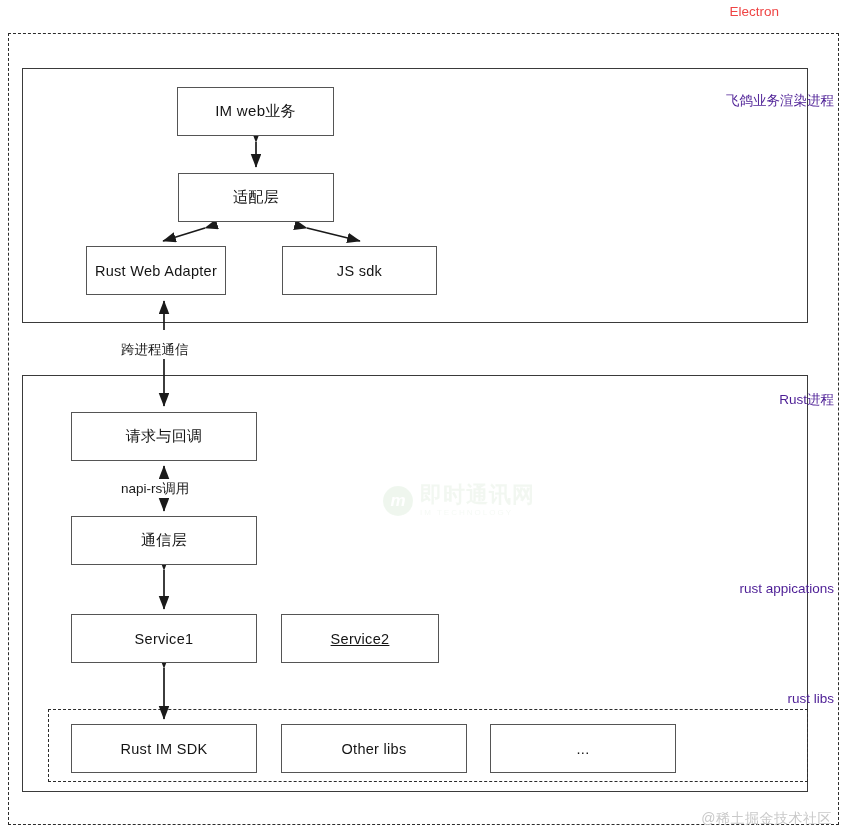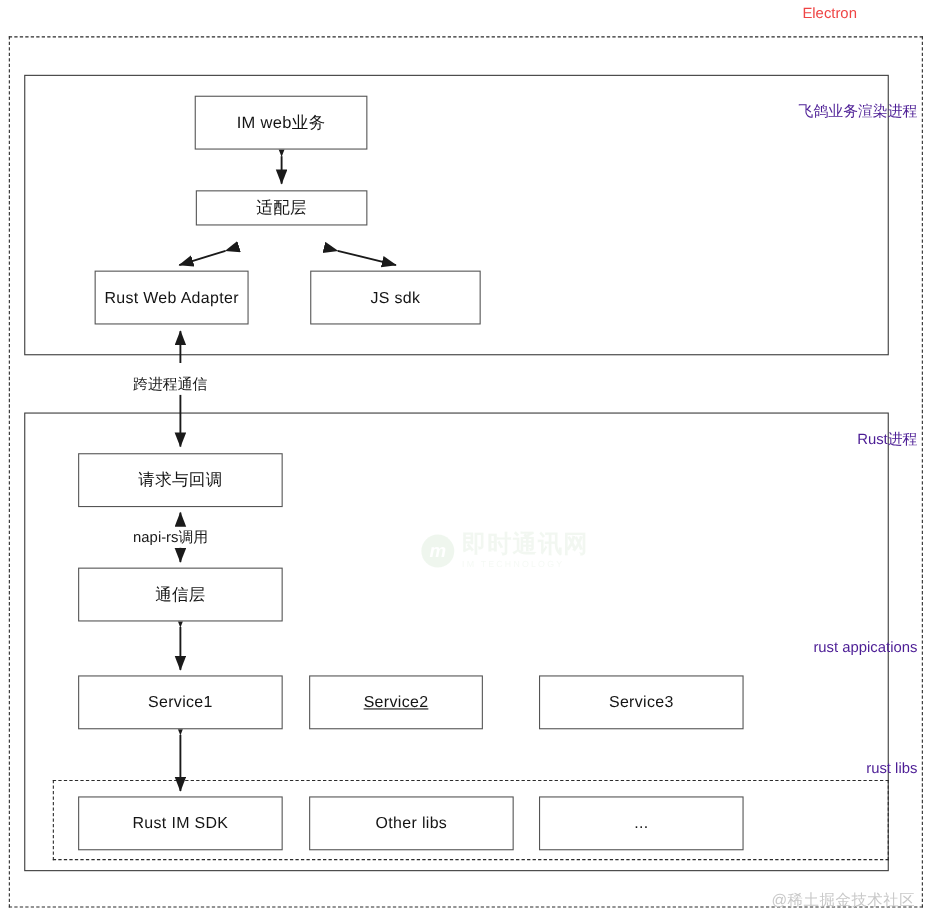--- a/index.html
+++ b/index.html
@@ -70,21 +70,21 @@
     position:absolute;box-sizing:border-box;
     border:1.6px solid #555555;
     background:#ffffff;
     display:flex;align-items:center;justify-content:center;
     font-size:14.5px;color:#141414;
     letter-spacing:.3px;
   }
   .node.cn{font-size:15px;}
 
   #n-imweb       {left:177px;top:87px; width:157px;height:49px;}
-  #n-adapter-layer{left:178px;top:173px;width:156px;height:32px;}
+  #n-adapter-layer{left:178px;top:173px;width:156px;height:49px;}
   #n-rust-web-adapter{left:86px;top:246px;width:140px;height:49px;}
   #n-js-sdk      {left:282px;top:246px;width:155px;height:49px;}
 
   #n-req-cb      {left:71px;top:412px; width:186px;height:49px;}
   #n-comm-layer  {left:71px;top:516px; width:186px;height:49px;}
   #n-service1    {left:71px;top:614px; width:186px;height:49px;}
   #n-service2    {left:281px;top:614px;width:158px;height:49px;text-decoration:underline;}
   #n-service3    {left:490px;top:614px;width:186px;height:49px;}
   #n-rust-im-sdk {left:71px;top:724px; width:186px;height:49px;}
   #n-other-libs  {left:281px;top:724px;width:186px;height:49px;}
@@ -160,21 +160,20 @@
   <div class="node cn" id="n-imweb">IM web业务</div>
   <div class="node cn" id="n-adapter-layer">适配层</div>
   <div class="node" id="n-rust-web-adapter">Rust Web Adapter</div>
   <div class="node" id="n-js-sdk">JS sdk</div>
 
   <div class="node cn" id="n-req-cb">请求与回调</div>
   <div class="node cn" id="n-comm-layer">通信层</div>
 
   <div class="node" id="n-service1">Service1</div>
   <div class="node" id="n-service2">Service2</div>
-  <div class="node" id="n-service3">Service3</div>
 
   <div class="node" id="n-rust-im-sdk">Rust IM SDK</div>
   <div class="node" id="n-other-libs">Other libs</div>
   <div class="node" id="n-ellipsis">...</div>
 
   <div class="wm-corner">@稀土掘金技术社区</div>
 
 </div>
 
 </body></html>

